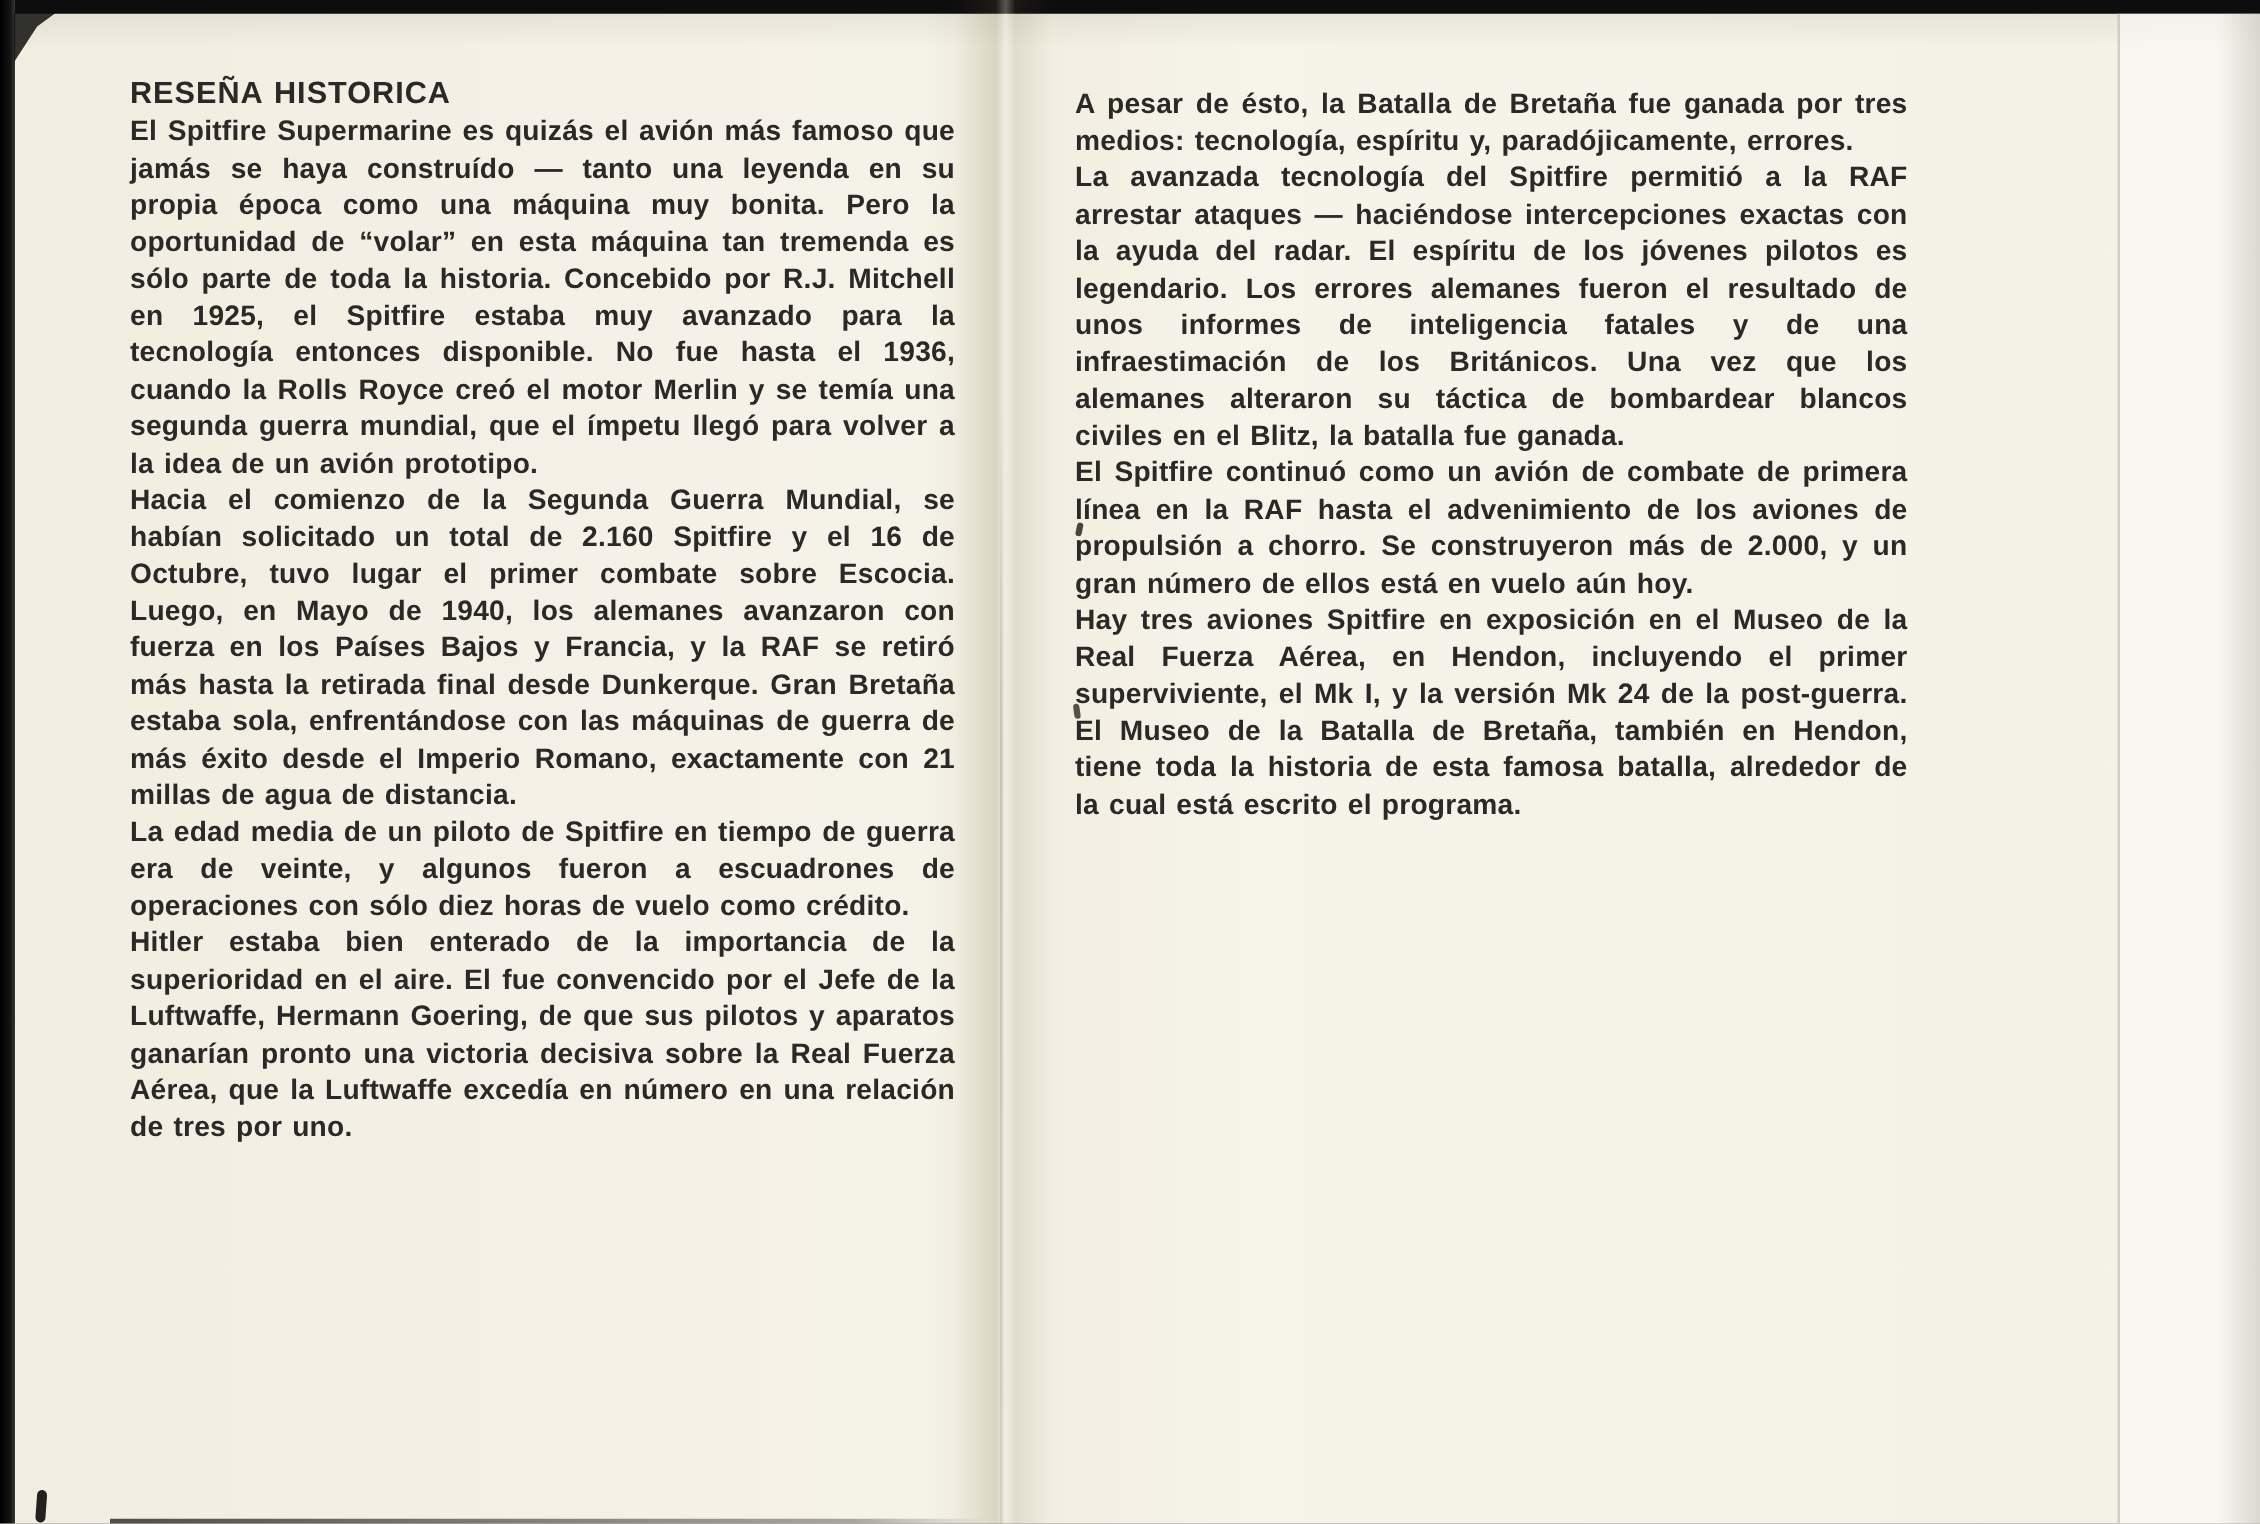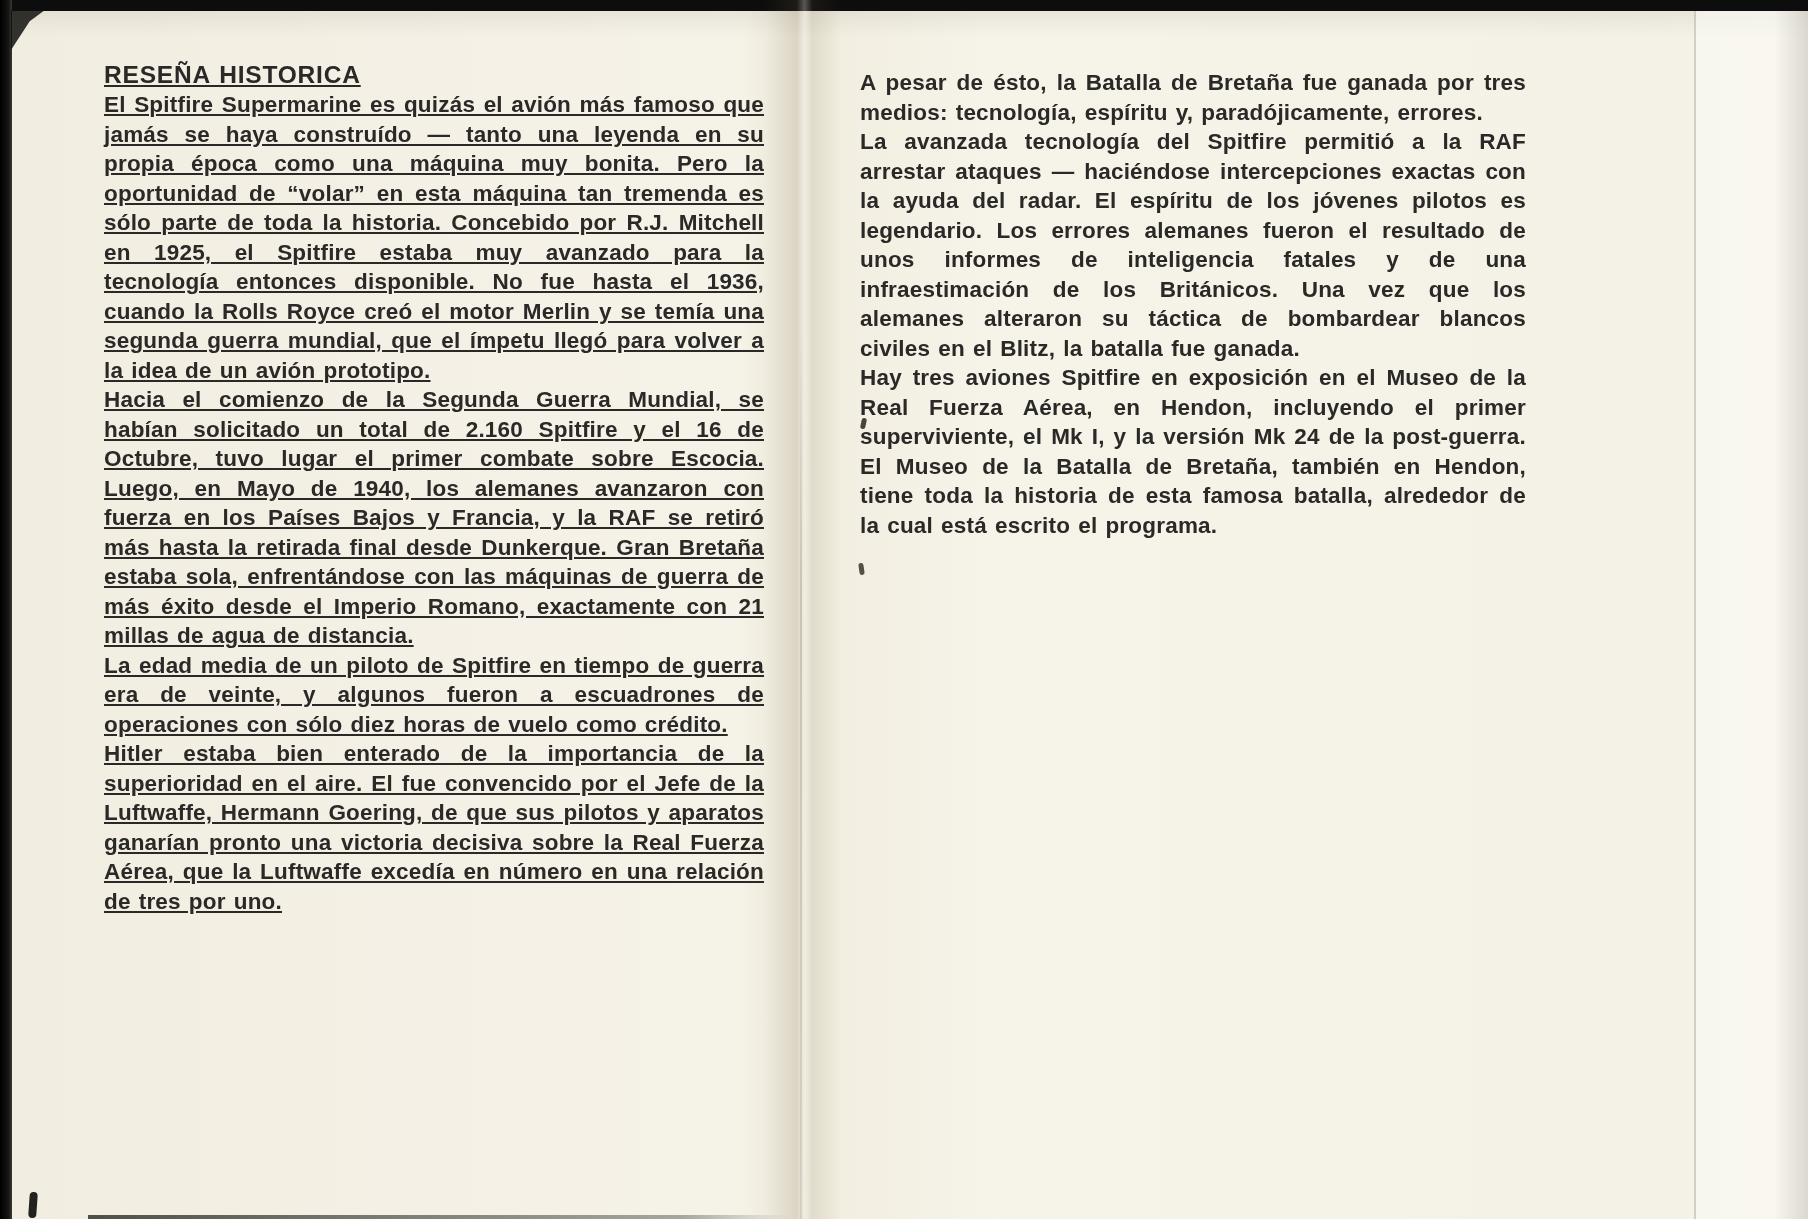--- a/index.html
+++ b/index.html
@@ -45,21 +45,21 @@
     color:#2b2927;
     font-weight:700;
     font-size:22.5px;
     line-height:29.5px;
     text-align:justify;
     letter-spacing:.2px;
     word-spacing:1.6px;
   }
   .col p{margin:0;}
   .col h2{margin:0;font-size:24.5px;font-weight:700;line-height:30px;letter-spacing:.8px;}
-  .col-left{left:104px;top:60px;width:660px;text-decoration:underline;}
+  .col-left{left:104px;top:60px;width:660px;}
   .col-right{left:860px;top:68px;width:666px;}
   .col-right h2{margin-top:33px;}
   .caps-line{text-transform:none;}
 </style>
 </head>
 <body>
 
 <div class="scan">
 
   <div class="edge-top"></div>
@@ -78,16 +78,17 @@
     <h2>RESEÑA HISTORICA</h2>
     <p>El Spitfire Supermarine es quizás el avión más famoso que jamás se haya construído — tanto una leyenda en su propia época como una máquina muy bonita. Pero la oportunidad de “volar” en esta máquina tan tremenda es sólo parte de toda la historia. Concebido por R.J. Mitchell en 1925, el Spitfire estaba muy avanzado para la tecnología entonces disponible. No fue hasta el 1936, cuando la Rolls Royce creó el motor Merlin y se temía una segunda guerra mundial, que el ímpetu llegó para volver a la idea de un avión prototipo.</p>
     <p>Hacia el comienzo de la Segunda Guerra Mundial, se habían solicitado un total de 2.160 Spitfire y el 16 de Octubre, tuvo lugar el primer combate sobre Escocia. Luego, en Mayo de 1940, los alemanes avanzaron con fuerza en los Países Bajos y Francia, y la RAF se retiró más hasta la retirada final desde Dunkerque. Gran Bretaña estaba sola, enfrentándose con las máquinas de guerra de más éxito desde el Imperio Romano, exactamente con 21 millas de agua de distancia.</p>
     <p>La edad media de un piloto de Spitfire en tiempo de guerra era de veinte, y algunos fueron a escuadrones de operaciones con sólo diez horas de vuelo como crédito.</p>
     <p>Hitler estaba bien enterado de la importancia de la superioridad en el aire. El fue convencido por el Jefe de la Luftwaffe, Hermann Goering, de que sus pilotos y aparatos ganarían pronto una victoria decisiva sobre la Real Fuerza Aérea, que la Luftwaffe excedía en número en una relación de tres por uno.</p>
   </div>
 
   <div class="col col-right">
     <p>A pesar de ésto, la Batalla de Bretaña fue ganada por tres medios: tecnología, espíritu y, paradójicamente, errores.</p>
     <p>La avanzada tecnología del Spitfire permitió a la RAF arrestar ataques — haciéndose intercepciones exactas con la ayuda del radar. El espíritu de los jóvenes pilotos es legendario. Los errores alemanes fueron el resultado de unos informes de inteligencia fatales y de una infraestimación de los Británicos. Una vez que los alemanes alteraron su táctica de bombardear blancos civiles en el Blitz, la batalla fue ganada.</p>
+    <p>El Spitfire continuó como un avión de combate de primera línea en la RAF hasta el advenimiento de los aviones de propulsión a chorro. Se construyeron más de 2.000, y un gran número de ellos está en vuelo aún hoy.</p>
     <p>Hay tres aviones Spitfire en exposición en el Museo de la Real Fuerza Aérea, en Hendon, incluyendo el primer superviviente, el Mk I, y la versión Mk 24 de la post-guerra. El Museo de la Batalla de Bretaña, también en Hendon, tiene toda la historia de esta famosa batalla, alrededor de la cual está escrito el programa.</p>
   </div>
 
 </div>
 
 </body></html>

